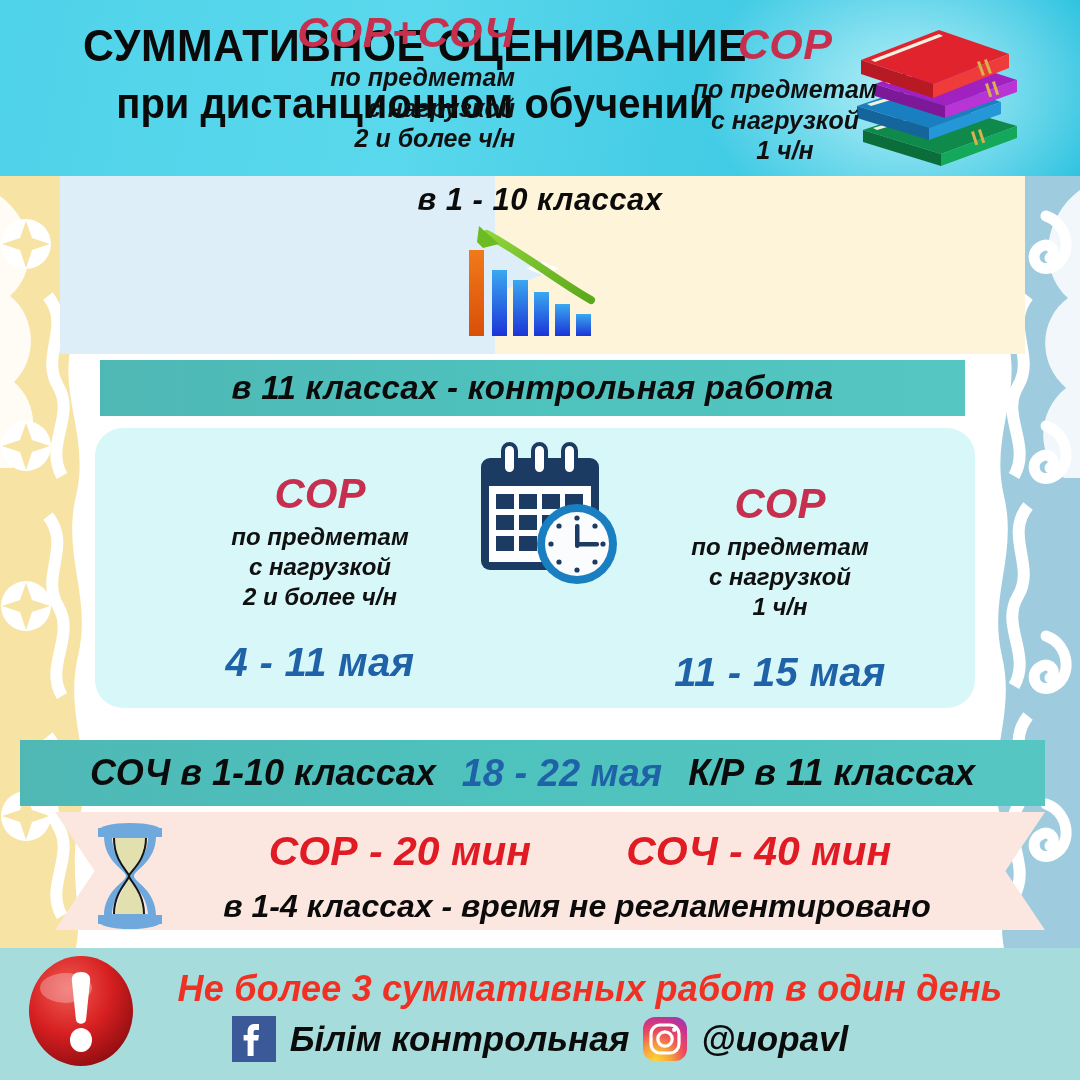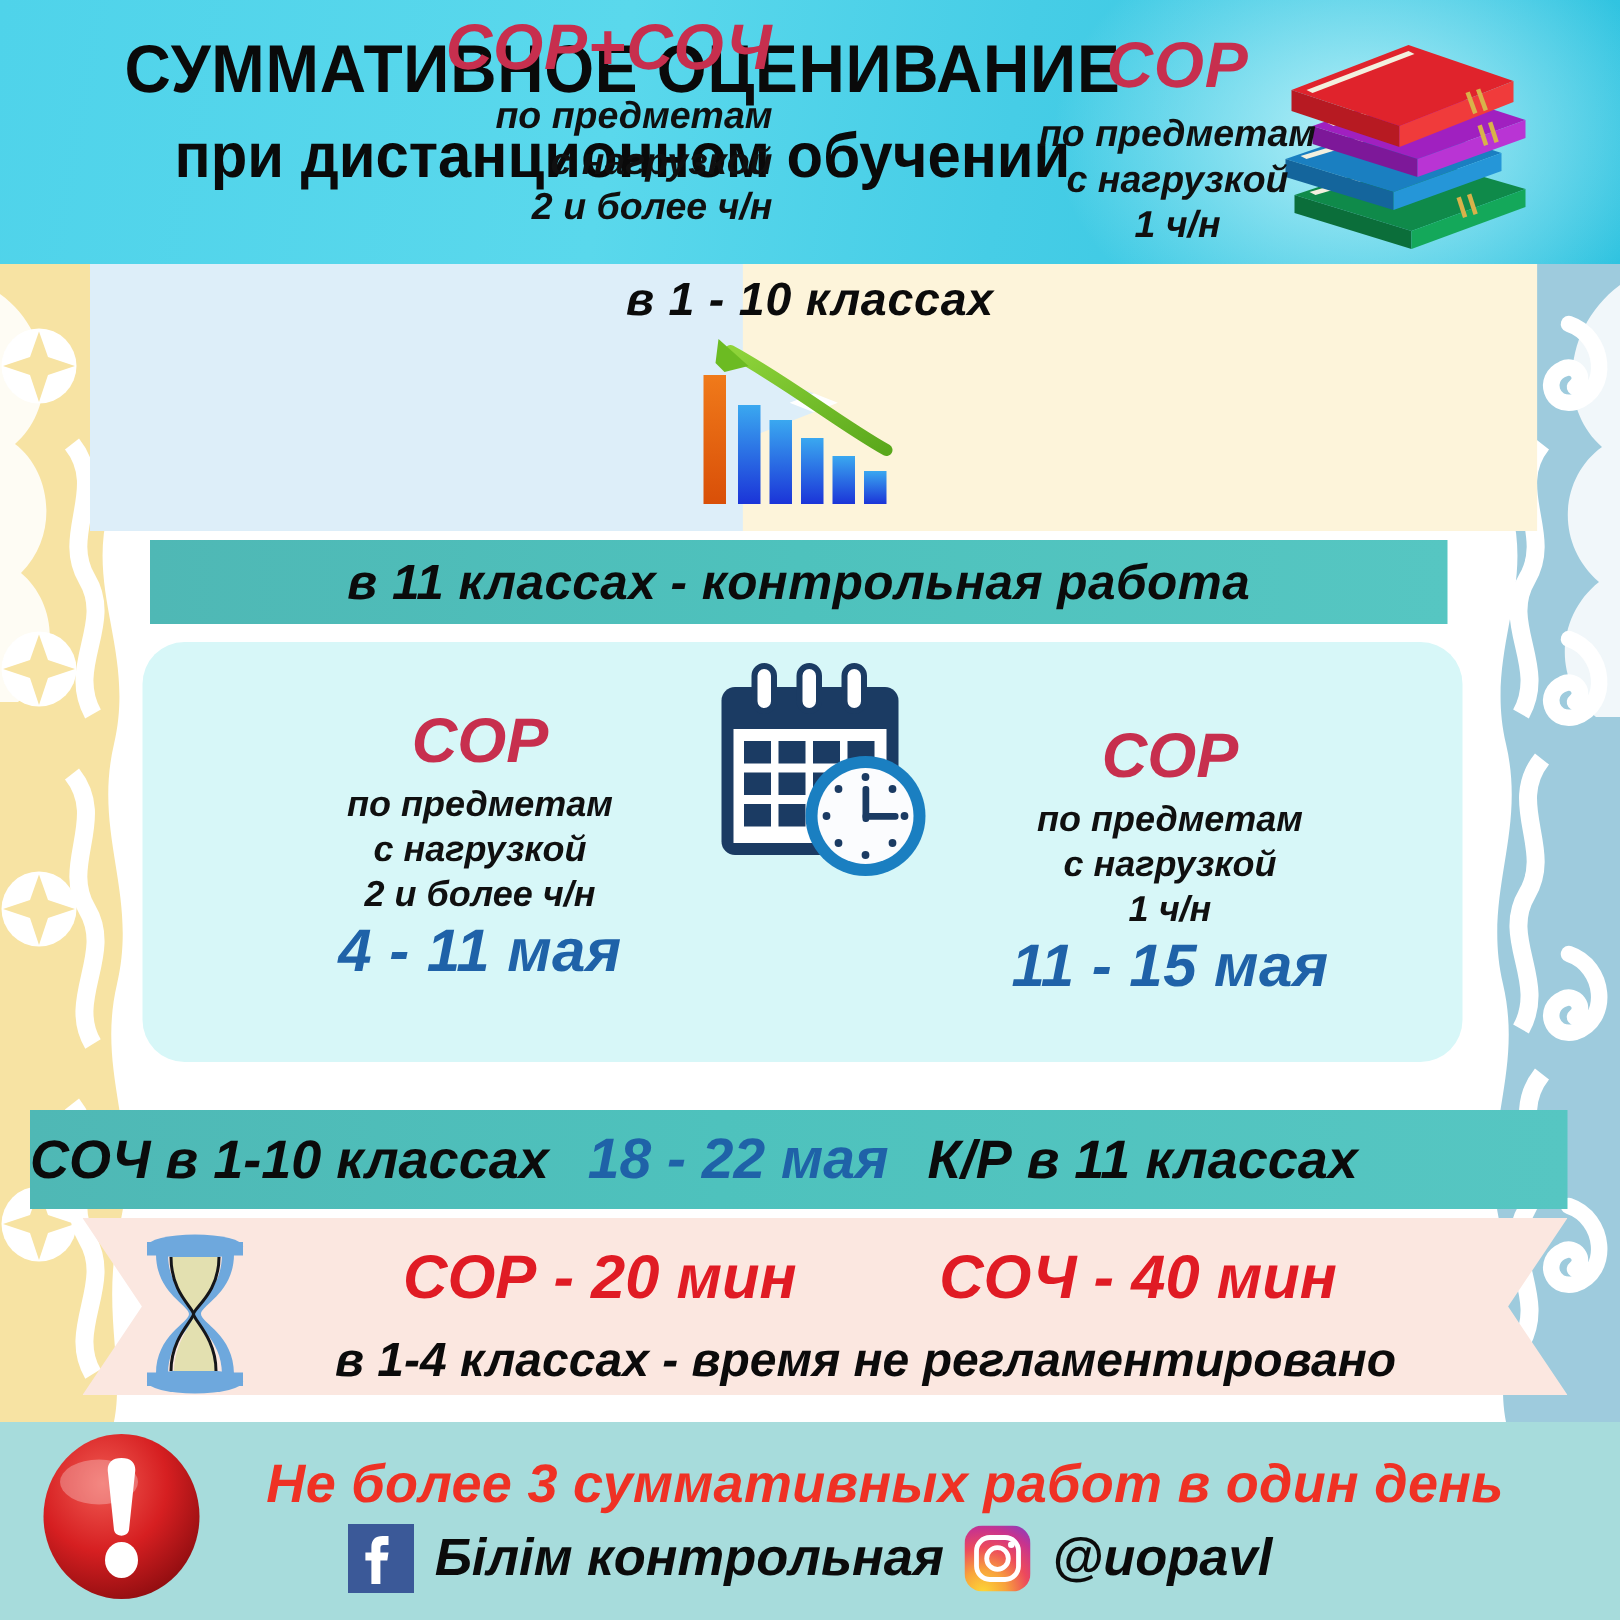--- a/index.html
+++ b/index.html
@@ -88,27 +88,27 @@
   
   .calsec {
     position:absolute; left:95px; top:428px; width:880px; height:280px;
     background:#d7f7f8; border-radius:28px; z-index:3;
   }
   .cal-icon { position:absolute; left:467px; top:440px; width:160px; height:150px; z-index:6; }
   .cal-left  { position:absolute; left:140px; top:472px; width:360px; text-align:center; z-index:6; }
   .cal-right { position:absolute; right:120px; top:482px; width:360px; text-align:center; z-index:6; }
   .cal-red { color:#c72f4e; font-size:42px; font-weight:bold; font-style:italic; line-height:1.05; }
   .cal-sub { color:#101010; font-size:24px; font-weight:bold; font-style:italic; line-height:1.25; margin-top:6px; }
-  .cal-date { color:#1f62a8; font-size:40px; font-weight:bold; font-style:italic; margin-top:0; letter-spacing:0.3px; }
+  .cal-date { color:#1f62a8; font-size:40px; font-weight:bold; font-style:italic; margin-top:28px; letter-spacing:0.3px; }
 
   
   .teal-banner-2 {
     position:absolute; left:20px; top:740px; width:1025px; height:66px;
     background:linear-gradient(90deg,#4fb8b5 0%,#4ec2bd 45%,#56c6c2 100%);
-    display:flex; align-items:center; justify-content:flex-start; gap:26px; z-index:5;
+    display:flex; align-items:center; justify-content:center; gap:26px; z-index:5;
   }
   .tb2-black { font-size:36px; font-weight:bold; font-style:italic; color:#0b0b0b; }
   .tb2-blue  { font-size:38px; font-weight:bold; font-style:italic; color:#1f62a8; }
 
   
   .pinksec {
     position:absolute; left:55px; top:812px; width:990px; height:118px;
     background:#fbe7e0; z-index:3;
     clip-path:polygon(0 0, 100% 0, 96% 50%, 100% 100%, 0 100%, 4% 50%);
   }

